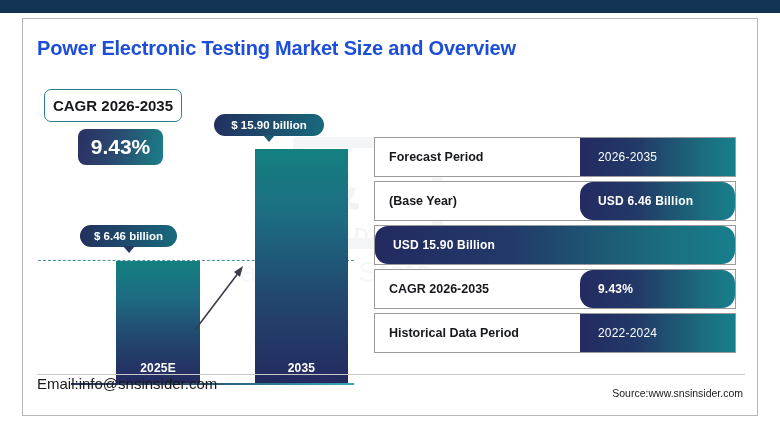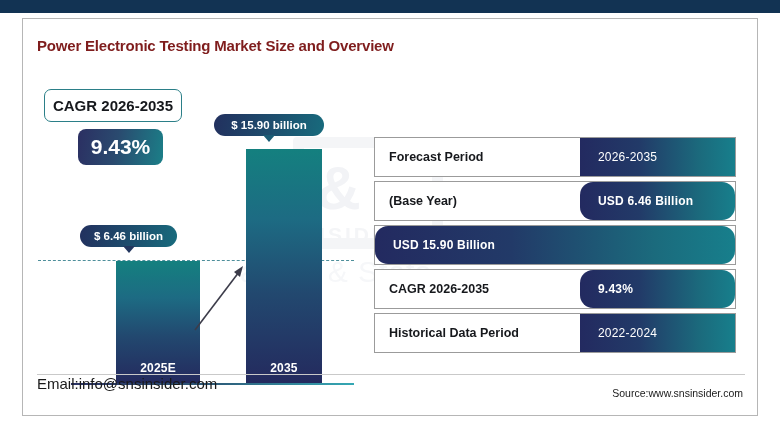--- a/index.html
+++ b/index.html
@@ -70,23 +70,23 @@
     position: absolute;
     left: 42px; top: 118px;
     font-size: 30px;
     color: #f6f7f9;
     letter-spacing: 1px;
   }
   
   .title {
     position: absolute;
     left: 14px; top: 18px;
-    font-size: 15px;
-    font-weight: bold;
-    color: #7f1d1d;
+    font-size: 20px;
+    font-weight: bold;
+    color: #1d4ed8;
     letter-spacing: -0.2px;
   }
   
   .cagr-box {
     position: absolute;
     left: 21px; top: 70px;
     width: 138px; height: 33px;
     border: 1.2px solid #2b7f88;
     border-radius: 7px;
     background: #ffffff;
@@ -144,21 +144,21 @@
   .pill-2025 { left: 57px; top: 206px; width: 97px; }
   .pill-2025::after { border-top-color: #23375f; }
   .pill-2035 { left: 191px; top: 95px; width: 110px; }
   .pill-2035::after { border-top-color: #1b5c75; }
   
   .bar {
     position: absolute;
     background: linear-gradient(180deg, #14807f 0%, #1d6b83 30%, #22486f 62%, #242a5e 100%);
   }
   .bar-2025 { left: 93px; top: 242px; width: 84px; height: 122px; }
-  .bar-2035 { left: 223px; top: 130px; width: 76px; height: 234px; }
+  .bar-2035 { left: 232px; top: 130px; width: 93px; height: 234px; }
   .bar-label {
     position: absolute;
     width: 100%;
     bottom: 8px;
     text-align: center;
     font-size: 12px;
     font-weight: bold;
     color: #ffffff;
     letter-spacing: 0.2px;
   }

